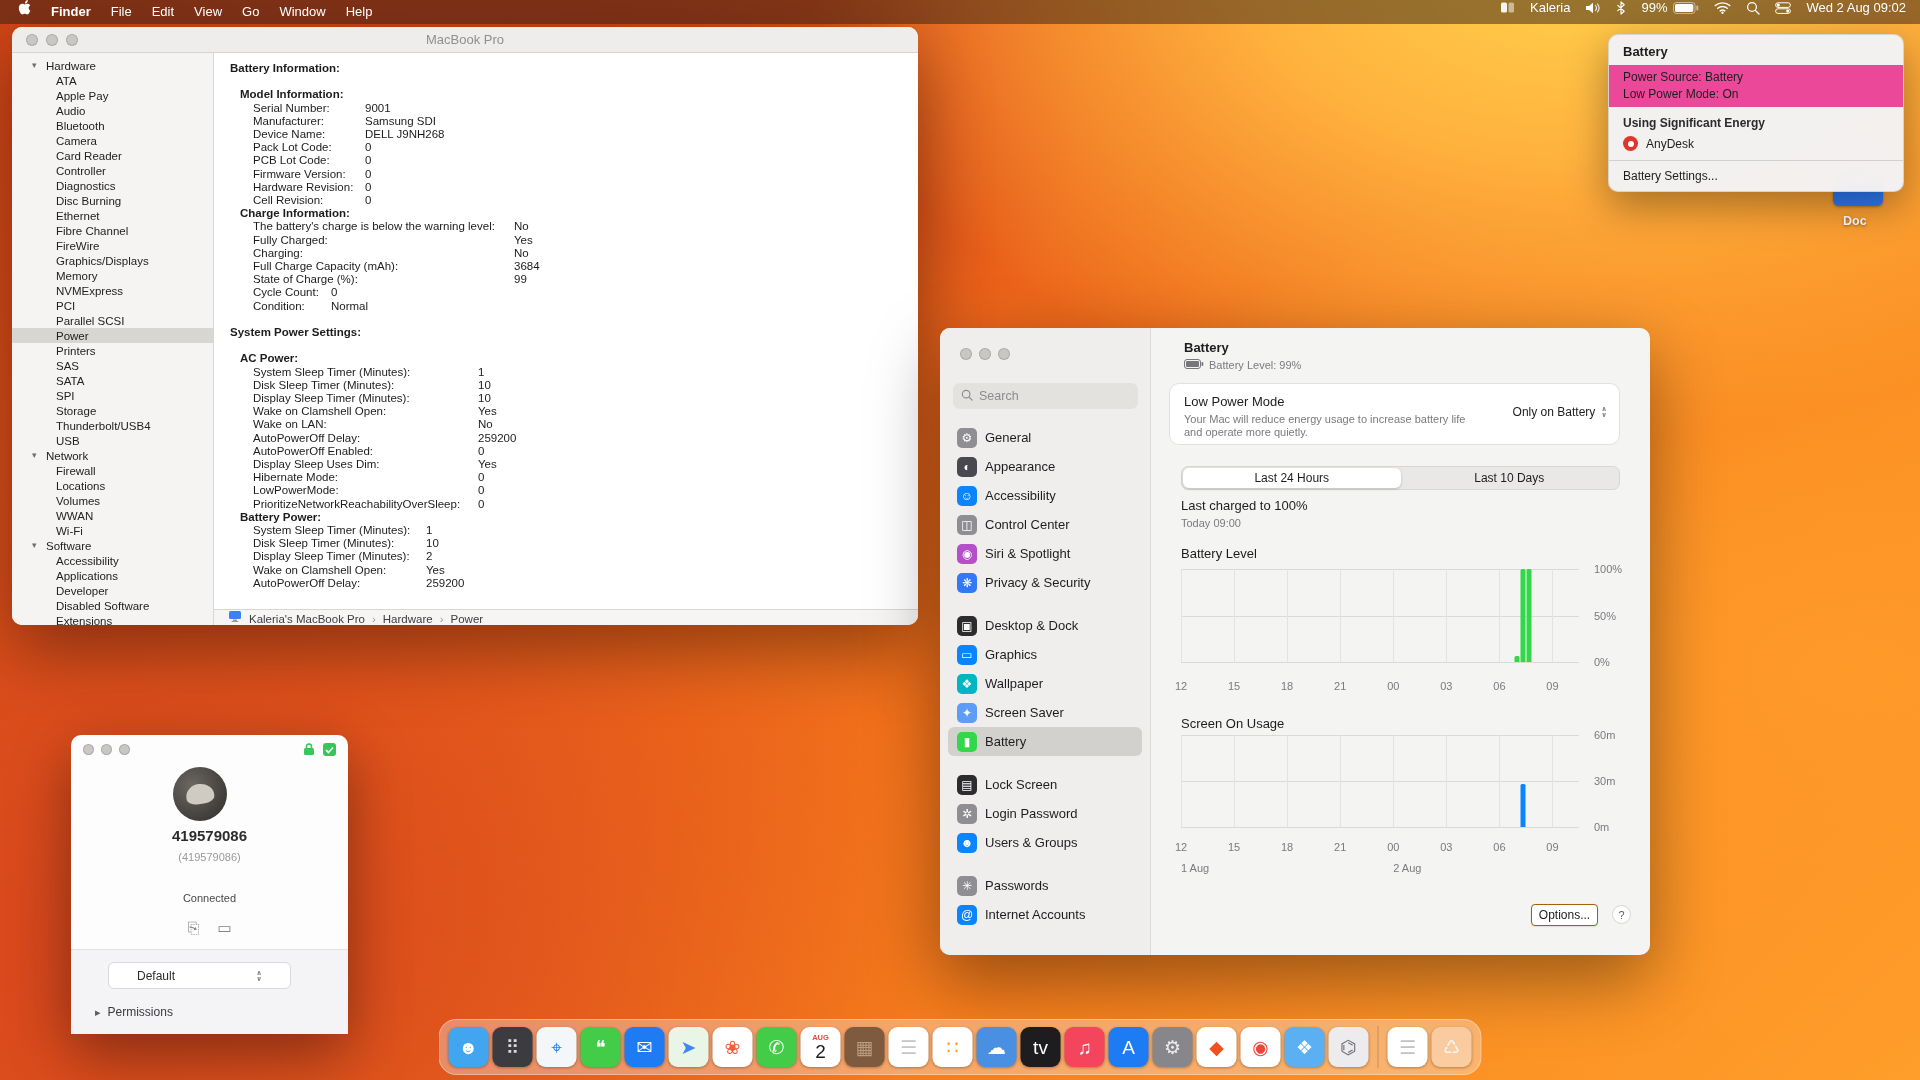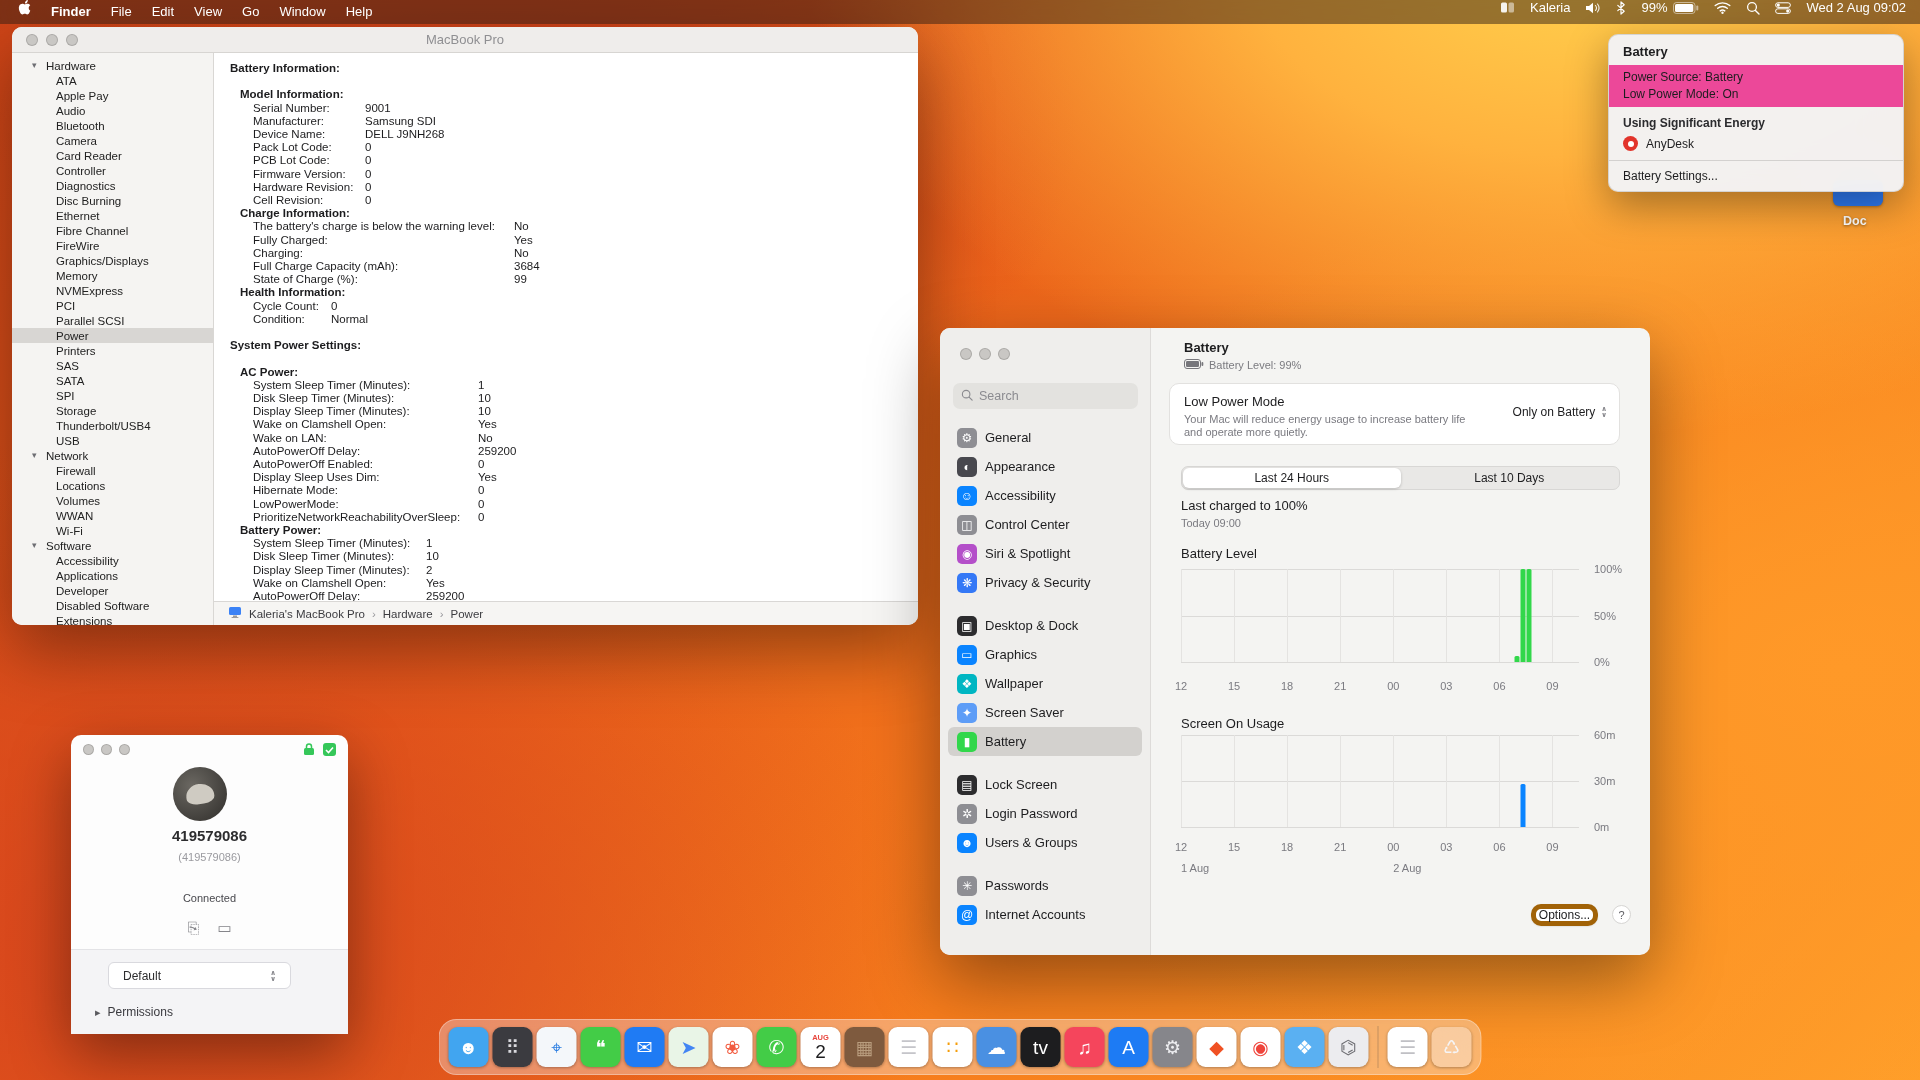--- a/index.html
+++ b/index.html
@@ -50,22 +50,22 @@
   .si-h{font-weight:700}
   .si-sh{font-weight:700;padding-left:10px}
   .gap{height:13.2px}
   .inforow{display:flex;padding-left:23px;white-space:nowrap}
   .inforow .lbl{flex:0 0 auto}
   .sec-model  .inforow .lbl{width:112px}
   .sec-charge .inforow .lbl{width:261px}
   .sec-health .inforow .lbl{width:78px}
   .sec-ac     .inforow .lbl{width:225px}
   .sec-batt   .inforow .lbl{width:173px}
-  .si-status{position:absolute;left:202px;right:0;bottom:0;height:24px;border-top:1px solid #d9d7d5;background:#f6f5f3;
-    display:flex;align-items:center;gap:7px;padding-left:14px;font-size:11.5px;color:#3c3c40;border-radius:0 0 10px 0}
+  .si-status{position:absolute;left:202px;right:0;bottom:0;height:16px;border-top:1px solid #d9d7d5;background:#f6f5f3;
+    display:flex;align-items:flex-end;gap:7px;padding-left:14px;font-size:11.5px;color:#3c3c40;border-radius:0 0 10px 0}
   .crumb-sep{color:#9a9a9e}
   .crumb-sep::before{content:"›"}
 
   
   .bp{position:absolute;left:1608px;top:34px;width:296px;background:rgba(243,243,245,.97);border-radius:10px;
     box-shadow:0 14px 40px rgba(0,0,0,.35);font-size:12px;color:#1d1d1f;padding:7px 0 6px;z-index:60;
     border:0.5px solid rgba(0,0,0,.12);backdrop-filter:blur(20px)}
   .bp-title{font-weight:700;font-size:13px;padding:2px 14px 6px}
   .bp-hl{background:#ec4899;padding:4px 14px;line-height:17px}
   .bp-sec{font-weight:700;padding:9px 14px 4px;color:#2b2b2e}
@@ -106,22 +106,22 @@
   .lp-value{position:absolute;right:12px;top:21px;font-size:12px;display:flex;gap:6px;align-items:center}
   .updown{display:inline-flex;flex-direction:column;font-size:7px;line-height:6px;color:#86868b;font-weight:700}
   .updown::before{content:"∧"}
   .updown::after{content:"∨"}
   .tabs{position:absolute;left:241px;top:138px;width:439px;height:24px;background:#e9e8e6;border:1px solid #d8d7d5;
     border-radius:7px;display:flex;padding:1px}
   .tab{flex:1;display:flex;align-items:center;justify-content:center;font-size:12px;color:#1d1d1f;border-radius:6px}
   .tab[data-selected]{background:#fff;box-shadow:0 1px 3px rgba(0,0,0,.2)}
   .lc-title{position:absolute;left:241px;top:170px;font-size:13px}
   .lc-sub{position:absolute;left:241px;top:189px;font-size:11px;color:#7a7a80}
-  .opt-btn{position:absolute;left:591px;top:576px;width:67px;height:22px;background:#fff;border:5px solid #a16207;
-    border-radius:10px;font-size:12px;display:flex;align-items:center;justify-content:center;box-shadow:0 0.5px 1.5px rgba(0,0,0,.1)}
+  .opt-btn{position:absolute;left:591px;top:576px;width:67px;height:22px;background:#fff;border:1px solid #a16207;
+    border-radius:4px;font-size:12px;display:flex;align-items:center;justify-content:center;box-shadow:0 0.5px 1.5px rgba(0,0,0,.1)}
   .help-btn{position:absolute;left:672px;top:577px;width:19px;height:19px;background:#fff;border:1px solid #d6d5d3;
     border-radius:50%;font-size:11px;color:#5f5f63;display:flex;align-items:center;justify-content:center}
 
   
   .chart{position:absolute;left:241px;width:450px}
   .chart .ctitle{font-size:13px;font-weight:400;height:16px}
   .chart .plot{position:absolute;left:0;width:398px}
   .gl-h{position:absolute;left:0;right:0;height:1px;background:#dbdad8}
   .gl-v{position:absolute;top:0;bottom:0;width:1px;background:#e4e3e1}
   .bar{position:absolute;bottom:0;width:5px;transform:translateX(-50%);border-radius:1.5px 1.5px 0 0}
@@ -151,21 +151,21 @@
   .ad-avatar{position:absolute;left:102px;top:32px;width:54px;height:54px;border-radius:50%;
     background:radial-gradient(circle at 35% 35%,#6b6862,#2f2d2a);overflow:hidden}
   .ad-avatar::after{content:"";position:absolute;left:13px;top:17px;width:28px;height:20px;background:#cfcbc2;
     border-radius:55% 55% 45% 45%/65% 65% 35% 35%;transform:rotate(-8deg)}
   .ad-id{position:absolute;top:92px;width:100%;text-align:center;font-size:15px;font-weight:700;color:#2c2c2e}
   .ad-alias{position:absolute;top:116px;width:100%;text-align:center;font-size:11px;color:#9a9a9f}
   .ad-status{position:absolute;top:157px;width:100%;text-align:center;font-size:11px;color:#48484d}
   .ad-icons{position:absolute;top:184px;width:100%;display:flex;justify-content:center;gap:18px;font-size:15px;color:#85858a}
   .ad-bottom{position:absolute;left:0;right:0;top:214px;bottom:0;background:#f4f4f6;border-top:1px solid #e3e3e6}
   .ad-select{position:absolute;left:37px;top:12px;width:183px;height:27px;background:#fff;border:1px solid #d9d9de;
-    border-radius:6px;display:flex;align-items:center;padding:0 14px;font-size:12px;color:#2c2c2e}
+    border-radius:6px;display:flex;align-items:center;padding:0 28px;font-size:12px;color:#2c2c2e}
   .ad-select .updown{margin-left:auto}
   .ad-perm{position:absolute;left:24px;top:55px;font-size:12px;color:#3a3a3f;display:flex;gap:7px;align-items:center}
   .tri::before{content:"▸";font-size:11px;color:#5a5a5f}
 
   
   .dock{position:absolute;left:50%;transform:translateX(-50%);bottom:5px;height:56px;display:flex;align-items:center;
     gap:4px;padding:0 9px;background:rgba(250,250,252,.34);border:1px solid rgba(255,255,255,.32);border-radius:18px;
     backdrop-filter:blur(24px);z-index:40}
   .dock-items{display:flex;gap:4px}
   .dock-item{width:40px;height:40px;border-radius:9px;display:flex;flex-direction:column;align-items:center;
@@ -527,21 +527,20 @@
             <span class="val">3684</span>
           </div>
 
         <div class="inforow">
             <span class="lbl">State of Charge (%):</span>
             <span class="val">99</span>
           </div>
       </div>
     </div>
     <div class="sec-health">
-      <div class="si-sh">Health Information:</div>
       <div>
         <div class="inforow">
             <span class="lbl">Cycle Count:</span>
             <span class="val">0</span>
           </div>
 
         <div class="inforow">
             <span class="lbl">Condition:</span>
             <span class="val">Normal</span>
           </div>

